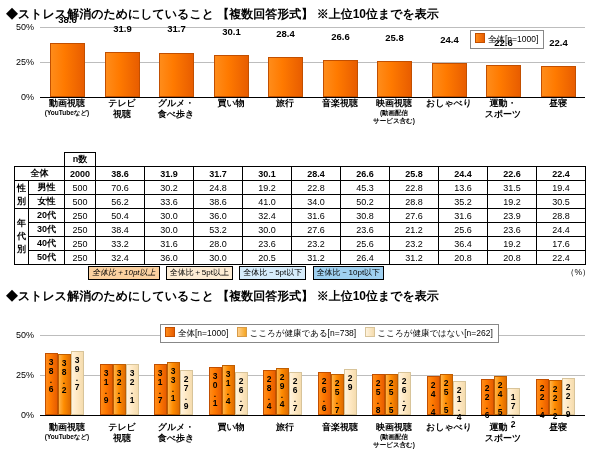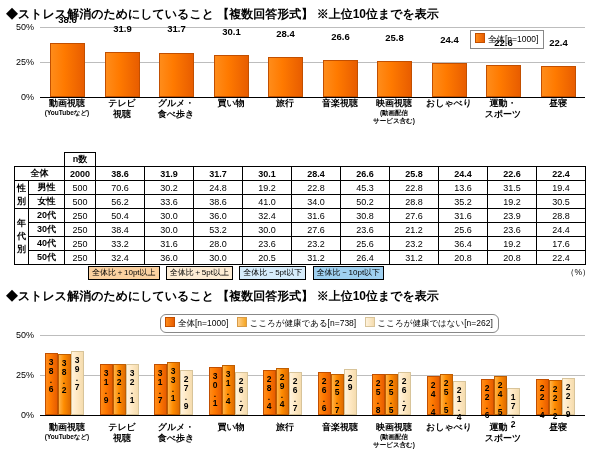--- a/index.html
+++ b/index.html
@@ -135,21 +135,21 @@
   .key-box{
     display:inline-block;
     border:1px solid #000;
     padding:0 3px;
     margin-right:4px;
     font-size:8px;
     line-height:12px;
     height:12px;
   }
   .kb1{background:#fdecd4;}
-  .kb2{background:#fbd1a0;}
+  .kb2{background:#fbd1a0;font-style:italic;}
   .kb3{background:#d6ecfb;}
   .kb4{background:#9fd0f0;}
   .pct{position:absolute;font-size:8.5px;}
 </style>
 </head>
 <body>
 
 <div class="page">
 
   <div class="title" style="left:6px;top:6px;">
@@ -375,21 +375,21 @@
 
   <div class="chart2">
     <div class="axis-label" style="left:8px;top:18px;">50%</div>
     <div class="axis-label" style="left:8px;top:58px;">25%</div>
     <div class="axis-label" style="left:8px;top:98px;">0%</div>
 
     <div class="gridline" style="left:40px;top:23px;width:545px;"></div>
     <div class="gridline" style="left:40px;top:63px;width:545px;"></div>
     <div class="baseline" style="left:40px;top:103px;width:545px;"></div>
 
-    <div class="legend" style="left:160px;top:2px;border-radius:6px;">
+    <div class="legend" style="left:160px;top:12px;">
       <span class="legend-item">
         <span class="swatch sw1"></span><span>全体[n=1000]</span>
       </span>
       <span class="legend-item">
         <span class="swatch sw2"></span><span>こころが健康である[n=738]</span>
       </span>
       <span class="legend-item">
         <span class="swatch sw3"></span><span>こころが健康ではない[n=262]</span>
       </span>
     </div>

